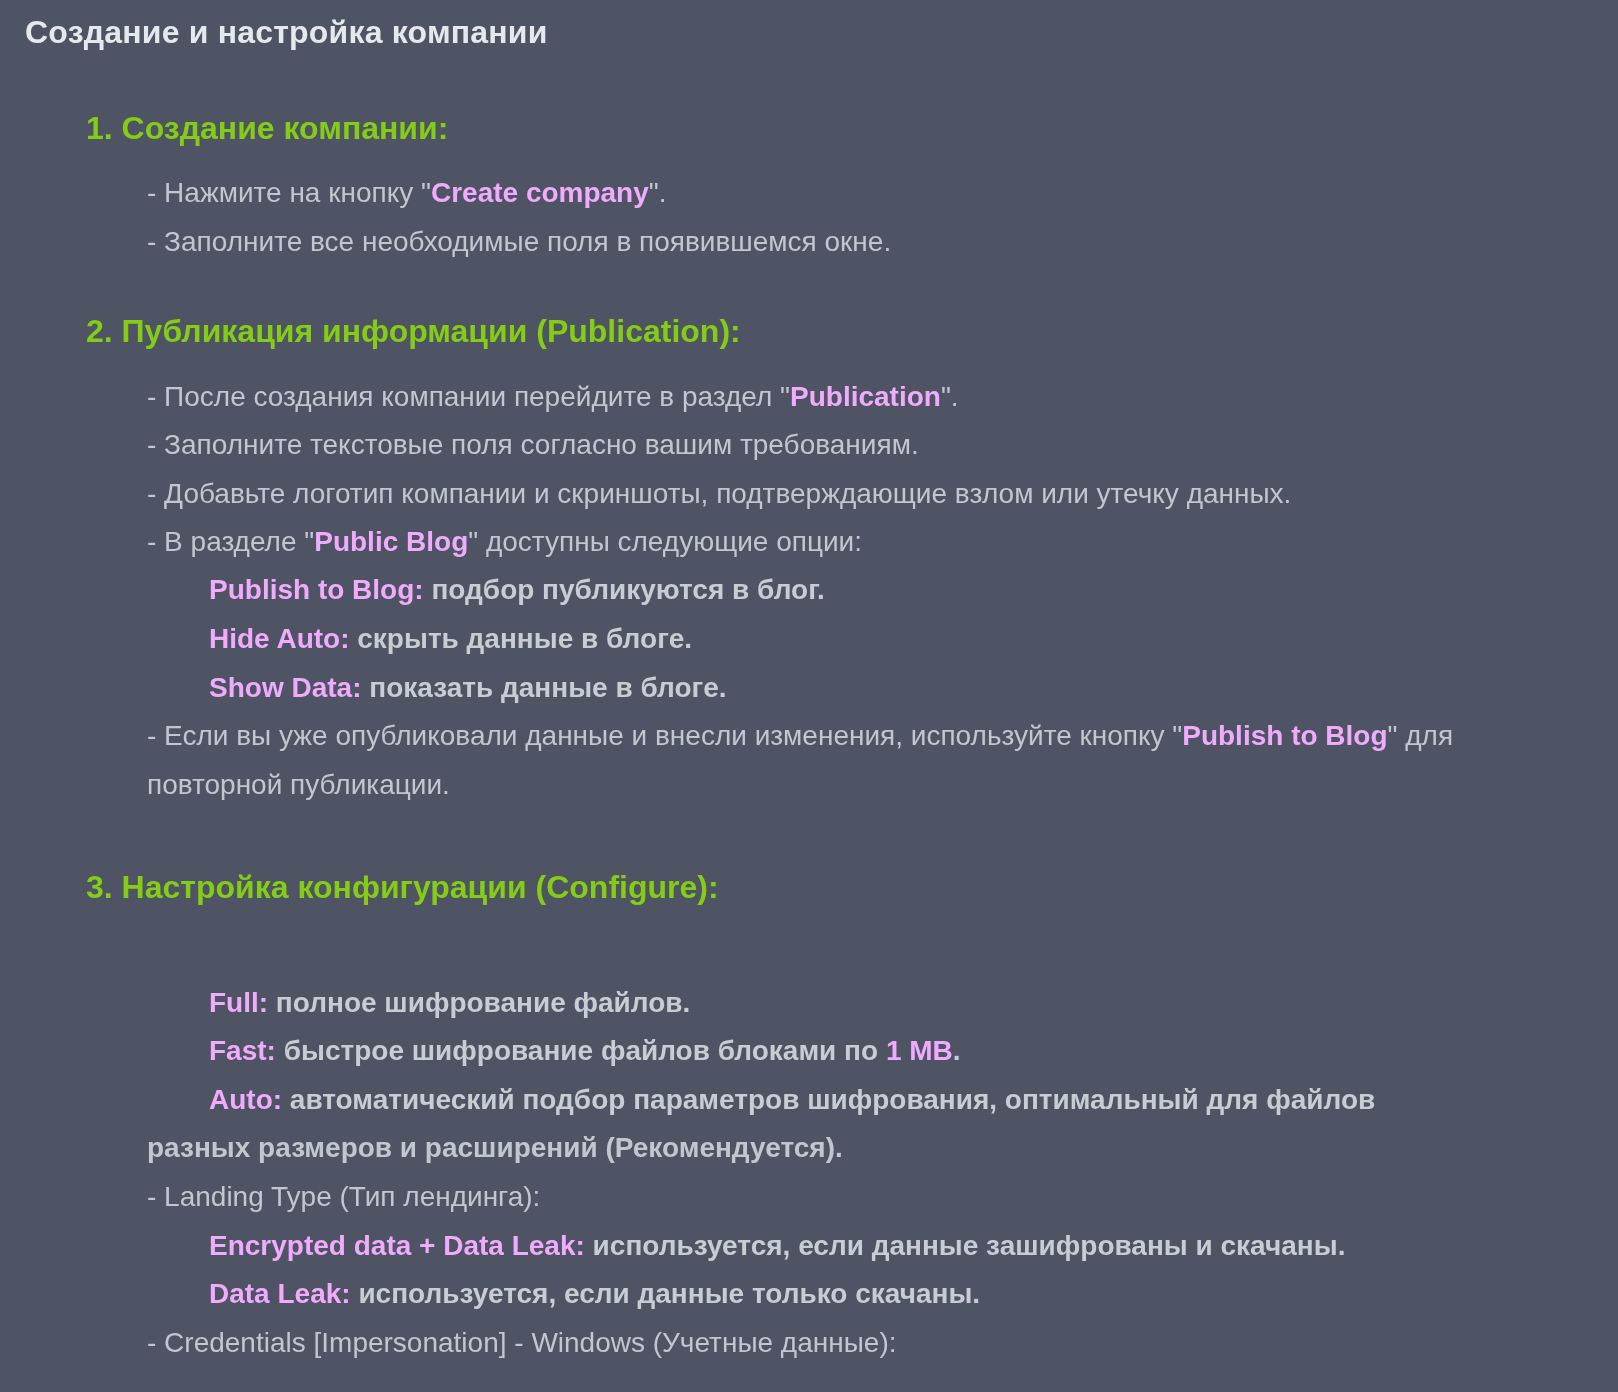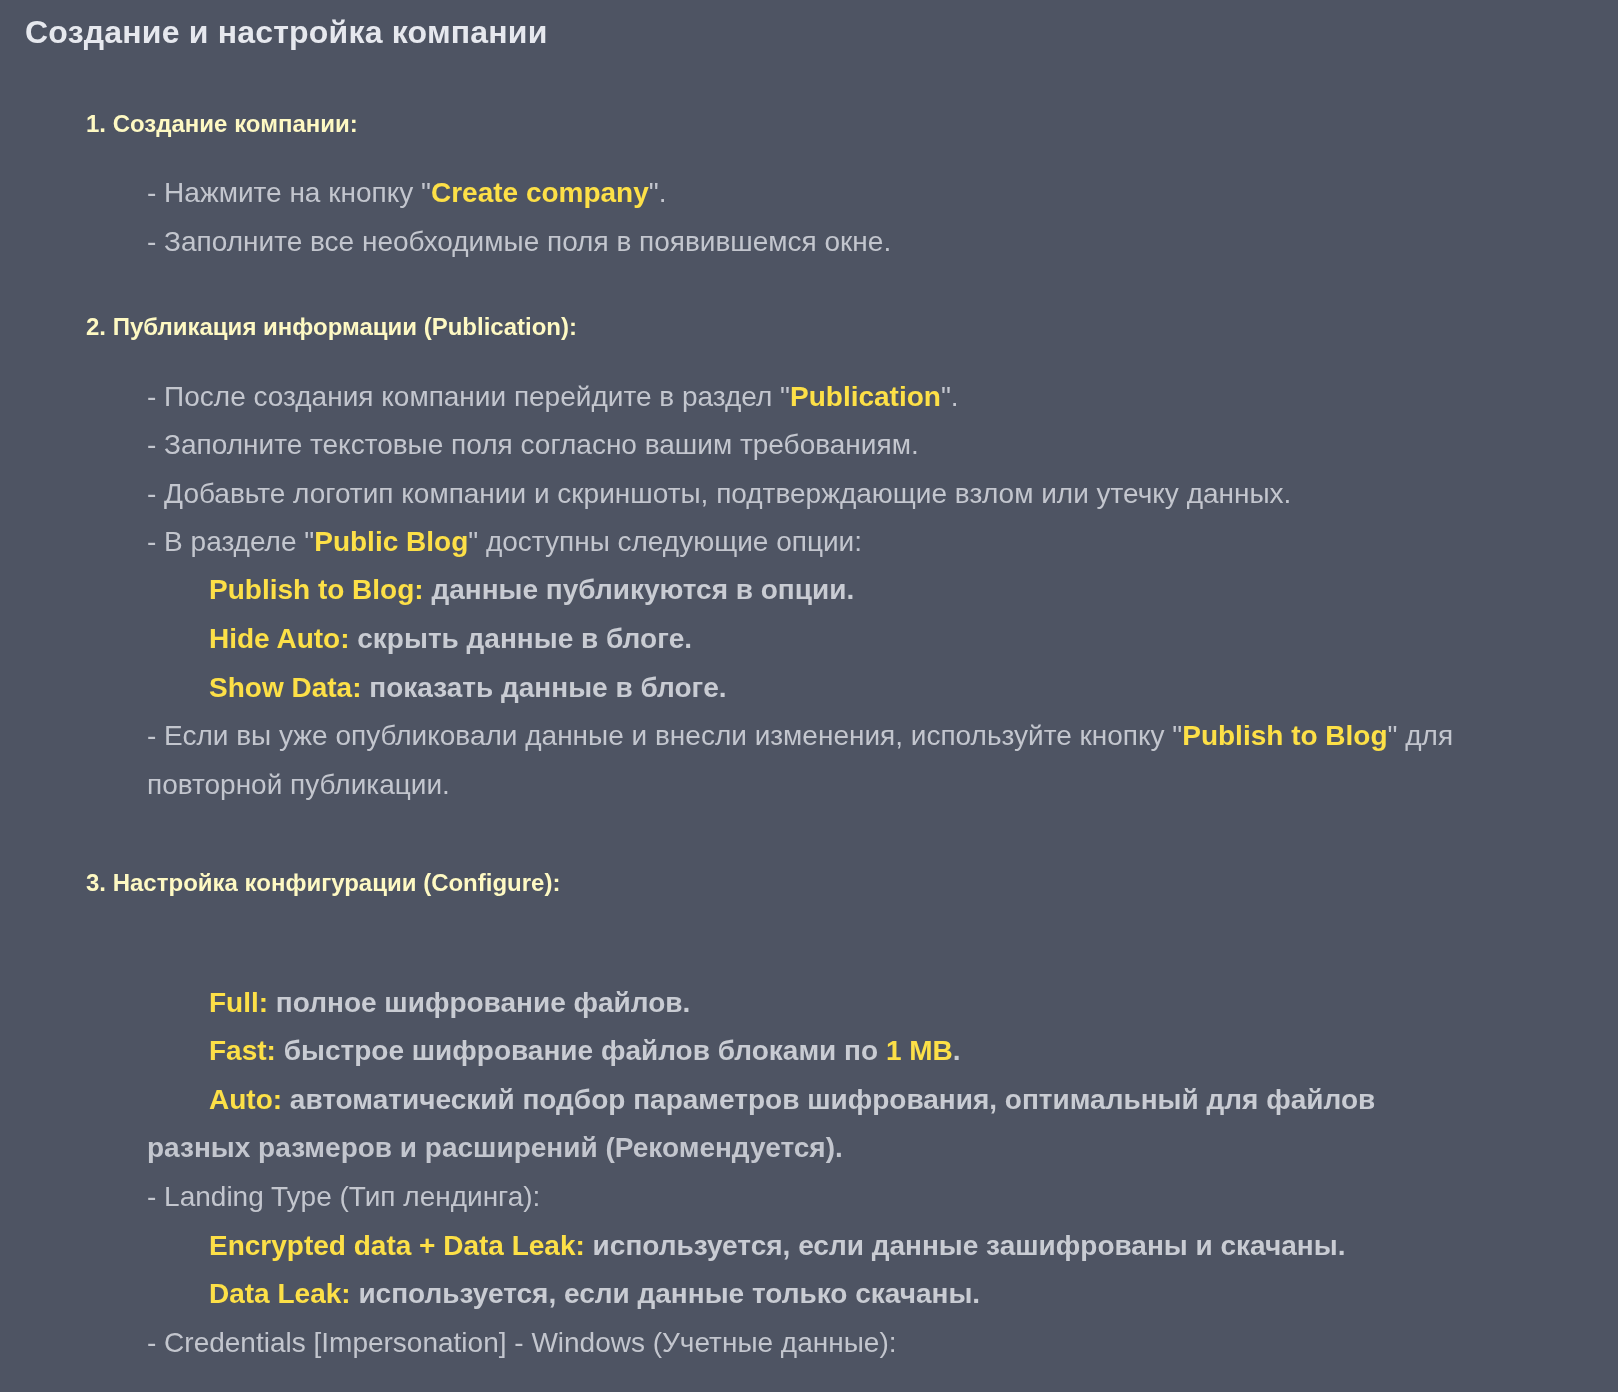--- a/index.html
+++ b/index.html
@@ -24,44 +24,44 @@
       left: 25px;
       top: 14px;
       font-size: 32px;
       font-weight: bold;
       color: #e6e8ee;
       letter-spacing: 0.2px;
     }
     .section-heading {
       position: absolute;
       left: 86px;
-      font-size: 24px;
+      font-size: 32px;
       font-weight: bold;
-      color: #fef9c3;
+      color: #84cc16;
     }
     .line {
       position: absolute;
       left: 147px;
       font-size: 28px;
       color: #c3c6ce;
       white-space: nowrap;
     }
     .line.sub {
       left: 209px;
       font-weight: bold;
       color: #c9ccd3;
     }
     .line.cont {
       left: 147px;
     }
     .line.bold {
       font-weight: bold;
     }
     .hl {
-      color: #fde047;
+      color: #f0abfc;
       font-weight: bold;
     }
   </style>
 </head>
 <body>
 
 <div class="page">
 
   <div class="title">Создание и настройка компании</div>
 
@@ -76,21 +76,21 @@
 
   <div class="line" style="top:381px;">
     <span>- После создания компании перейдите в раздел "</span><span class="hl">Publication</span><span>".</span>
   </div>
   <div class="line" style="top:429px;">- Заполните текстовые поля согласно вашим требованиям.</div>
   <div class="line" style="top:478px;">- Добавьте логотип компании и скриншоты, подтверждающие взлом или утечку данных.</div>
   <div class="line" style="top:526px;">
     <span>- В разделе "</span><span class="hl">Public Blog</span><span>" доступны следующие опции:</span>
   </div>
   <div class="line sub" style="top:574px;">
-    <span class="hl">Publish to Blog:</span><span> данные публикуются в опции.</span>
+    <span class="hl">Publish to Blog:</span><span> подбор публикуются в блог.</span>
   </div>
   <div class="line sub" style="top:623px;">
     <span class="hl">Hide Auto:</span><span> скрыть данные в блоге.</span>
   </div>
   <div class="line sub" style="top:672px;">
     <span class="hl">Show Data:</span><span> показать данные в блоге.</span>
   </div>
   <div class="line" style="top:720px;">
     <span>- Если вы уже опубликовали данные и внесли изменения, используйте кнопку "</span><span class="hl">Publish to Blog</span><span>" для</span>
   </div>

